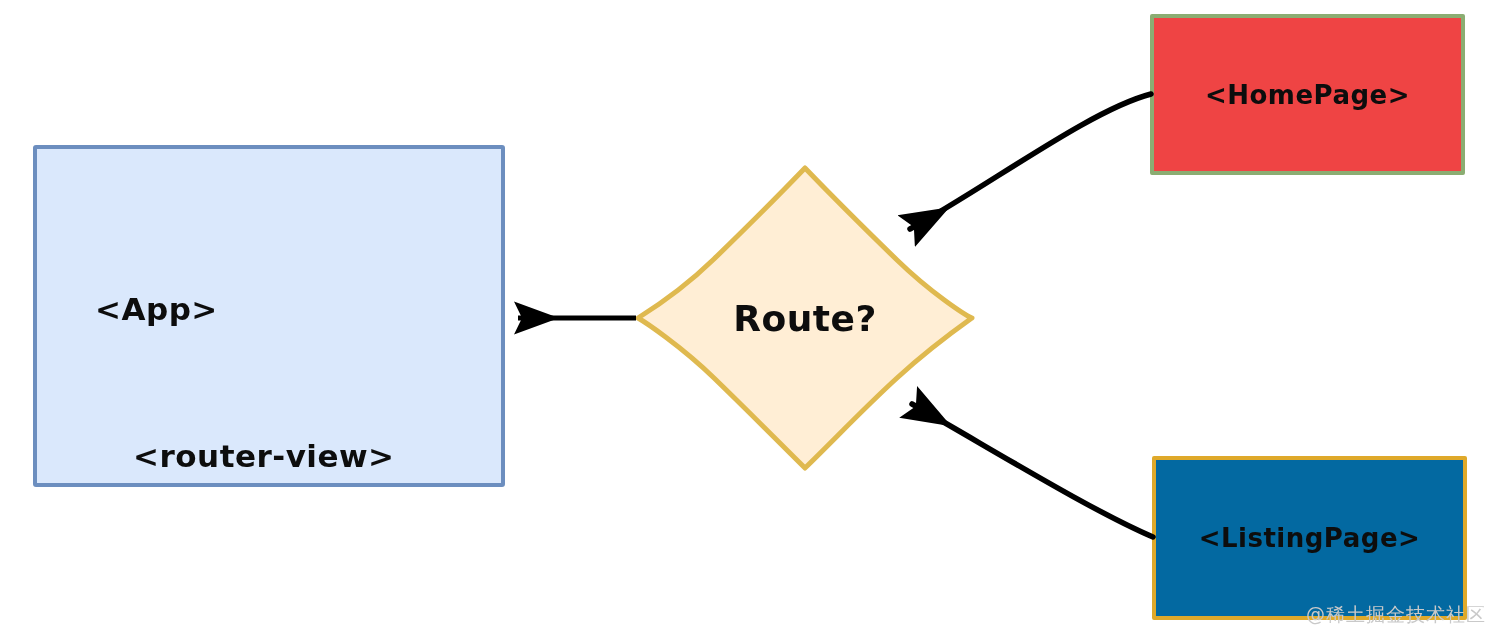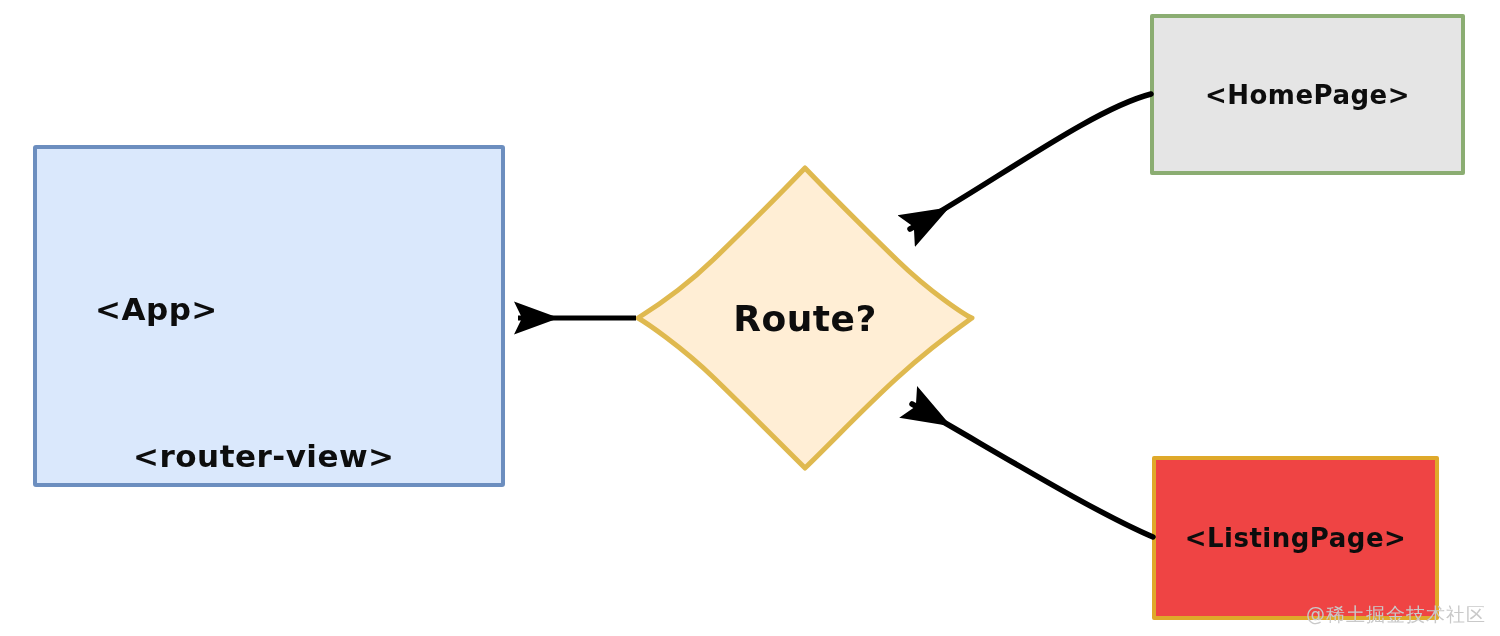--- a/index.html
+++ b/index.html
@@ -71,39 +71,39 @@
     font-weight: 700;
     letter-spacing: 0.5px;
   }
 
   
   #homepage-box {
     left: 1150px;
     top: 14px;
     width: 315px;
     height: 161px;
-    background: #e5e5e5;
+    background: #ef4444;
     border: 4px solid #8bad72;
     border-radius: 2px;
   }
   #homepage-label {
     color: #0d0d0d;
     font-family: "DejaVu Sans", sans-serif;
     font-size: 26px;
     font-weight: 700;
     letter-spacing: 0.5px;
   }
 
   
   #listingpage-box {
     left: 1152px;
     top: 456px;
-    width: 287px;
+    width: 315px;
     height: 164px;
-    background: #ef4444;
+    background: #0369a1;
     border: 4px solid #dfa92a;
     border-radius: 2px;
   }
   #listingpage-label {
     color: #0d0d0d;
     font-family: "DejaVu Sans", sans-serif;
     font-size: 26px;
     font-weight: 700;
     letter-spacing: 0.5px;
   }

